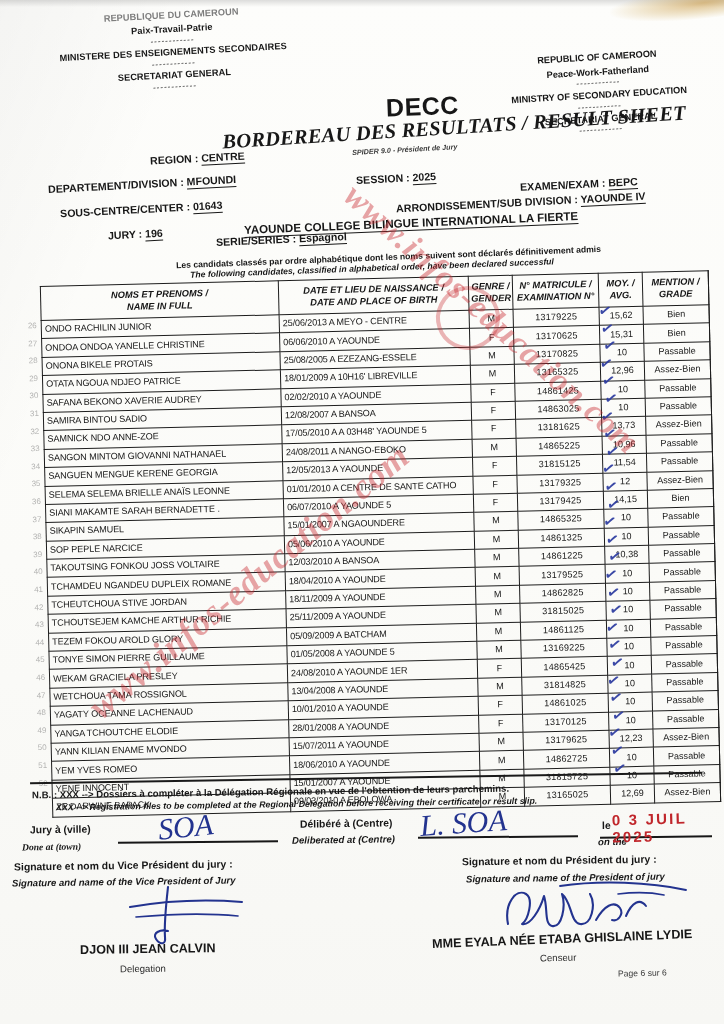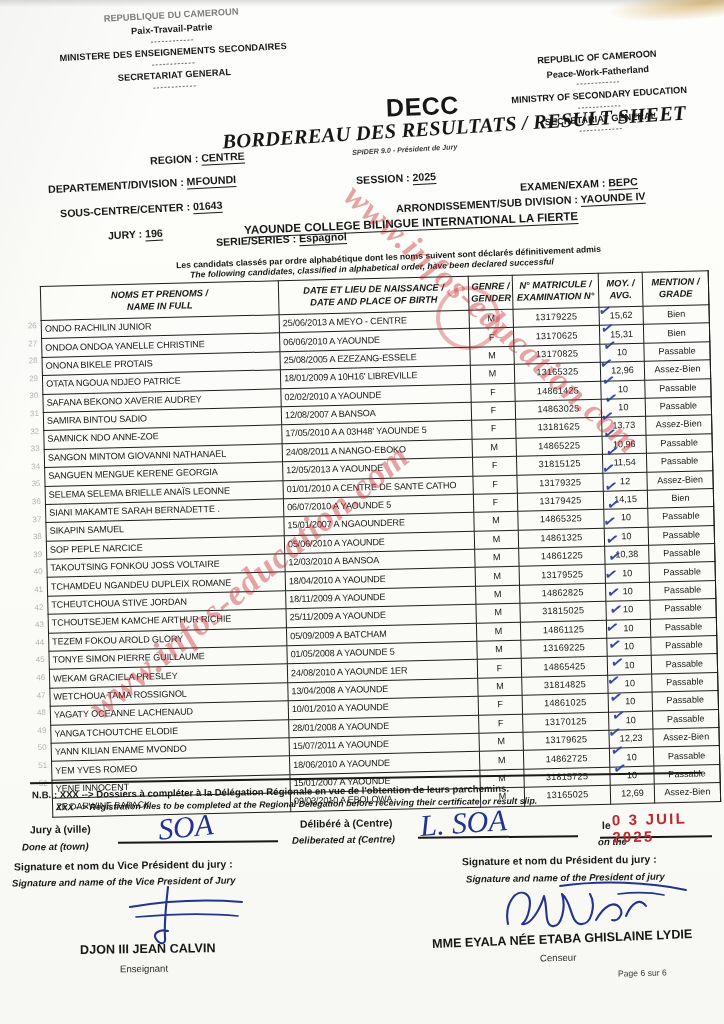--- a/index.html
+++ b/index.html
@@ -236,21 +236,21 @@
     font-size: 10.4px;
     font-weight: 700;
     white-space: nowrap;
   }
   .sig-label.it {
     font-style: italic;
     font-size: 9.6px;
     font-weight: 600;
   }
   #lbl-fait    { left: 30px;  top: 824px; transform: rotate(-0.8deg); }
-  #lbl-done    { left: 22px;  top: 841px; transform: rotate(-0.8deg); }
+  #lbl-done    { left: 22px;  top: 841px; transform: rotate(-0.8deg); font-family: Liberation Serif, serif; }
   #lbl-delib   { left: 300px; top: 818px; transform: rotate(-0.8deg); }
   #lbl-delib-en{ left: 292px; top: 834px; transform: rotate(-0.8deg); }
   #lbl-le      { left: 602px; top: 820px; transform: rotate(-0.8deg); }
   #lbl-onthe   { left: 598px; top: 836px; transform: rotate(-0.8deg); }
   #lbl-vp-fr   { left: 14px;  top: 860px; transform: rotate(-0.8deg); }
   #lbl-vp-en   { left: 12px;  top: 876px; transform: rotate(-0.8deg); }
   #lbl-pres-fr { left: 462px; top: 855px; transform: rotate(-0.8deg); }
   #lbl-pres-en { left: 466px; top: 872px; transform: rotate(-0.8deg); }
 
   .ink-line {
@@ -770,21 +770,21 @@
 
   <svg id="svg-sig-pres" style="position:absolute;left:500px;top:880px;width:190px;height:58px;overflow:visible" viewBox="0 0 190 58">
     <path d="M8 44 C4 24, 16 8, 26 14 C34 19, 28 40, 22 44 C30 46, 40 30, 44 16 C48 28, 44 44, 52 46 C62 48, 66 26, 62 14 C72 22, 70 42, 80 44 C92 46, 96 24, 90 14" fill="none" stroke="#23338f" stroke-width="2.1" stroke-linecap="round" stroke-linejoin="round"></path>
     <path d="M96 40 C104 26, 114 20, 120 28 C124 34, 118 42, 112 40" fill="none" stroke="#23338f" stroke-width="2" stroke-linecap="round"></path>
     <path d="M126 36 C132 22, 140 18, 146 26" fill="none" stroke="#23338f" stroke-width="2" stroke-linecap="round"></path>
     <path d="M60 6 C100 0, 150 2, 186 10" fill="none" stroke="#23338f" stroke-width="1.8" stroke-linecap="round"></path>
     <path d="M118 14 C134 12, 150 12, 164 15" fill="none" stroke="#23338f" stroke-width="1.6" stroke-linecap="round"></path>
   </svg>
 
   <div class="sig-name" id="name-vp">DJON III JEAN CALVIN</div>
-  <div class="sig-role" id="role-vp">Enseignant</div>
+  <div class="sig-role" id="role-vp">Delegation</div>
   <div class="sig-name" id="name-pres">MME EYALA NÉE ETABA GHISLAINE LYDIE</div>
   <div class="sig-role" id="role-pres">Censeur</div>
   <div id="page-num">Page 6 sur 6</div>
 
   <div class="wm" id="wm-1">www.infos-education.com</div>
   <div class="wm" id="wm-2">www.infos-education.com</div>
   <div class="wm" id="wm-3"></div>
 </div>
 
 </body></html>

